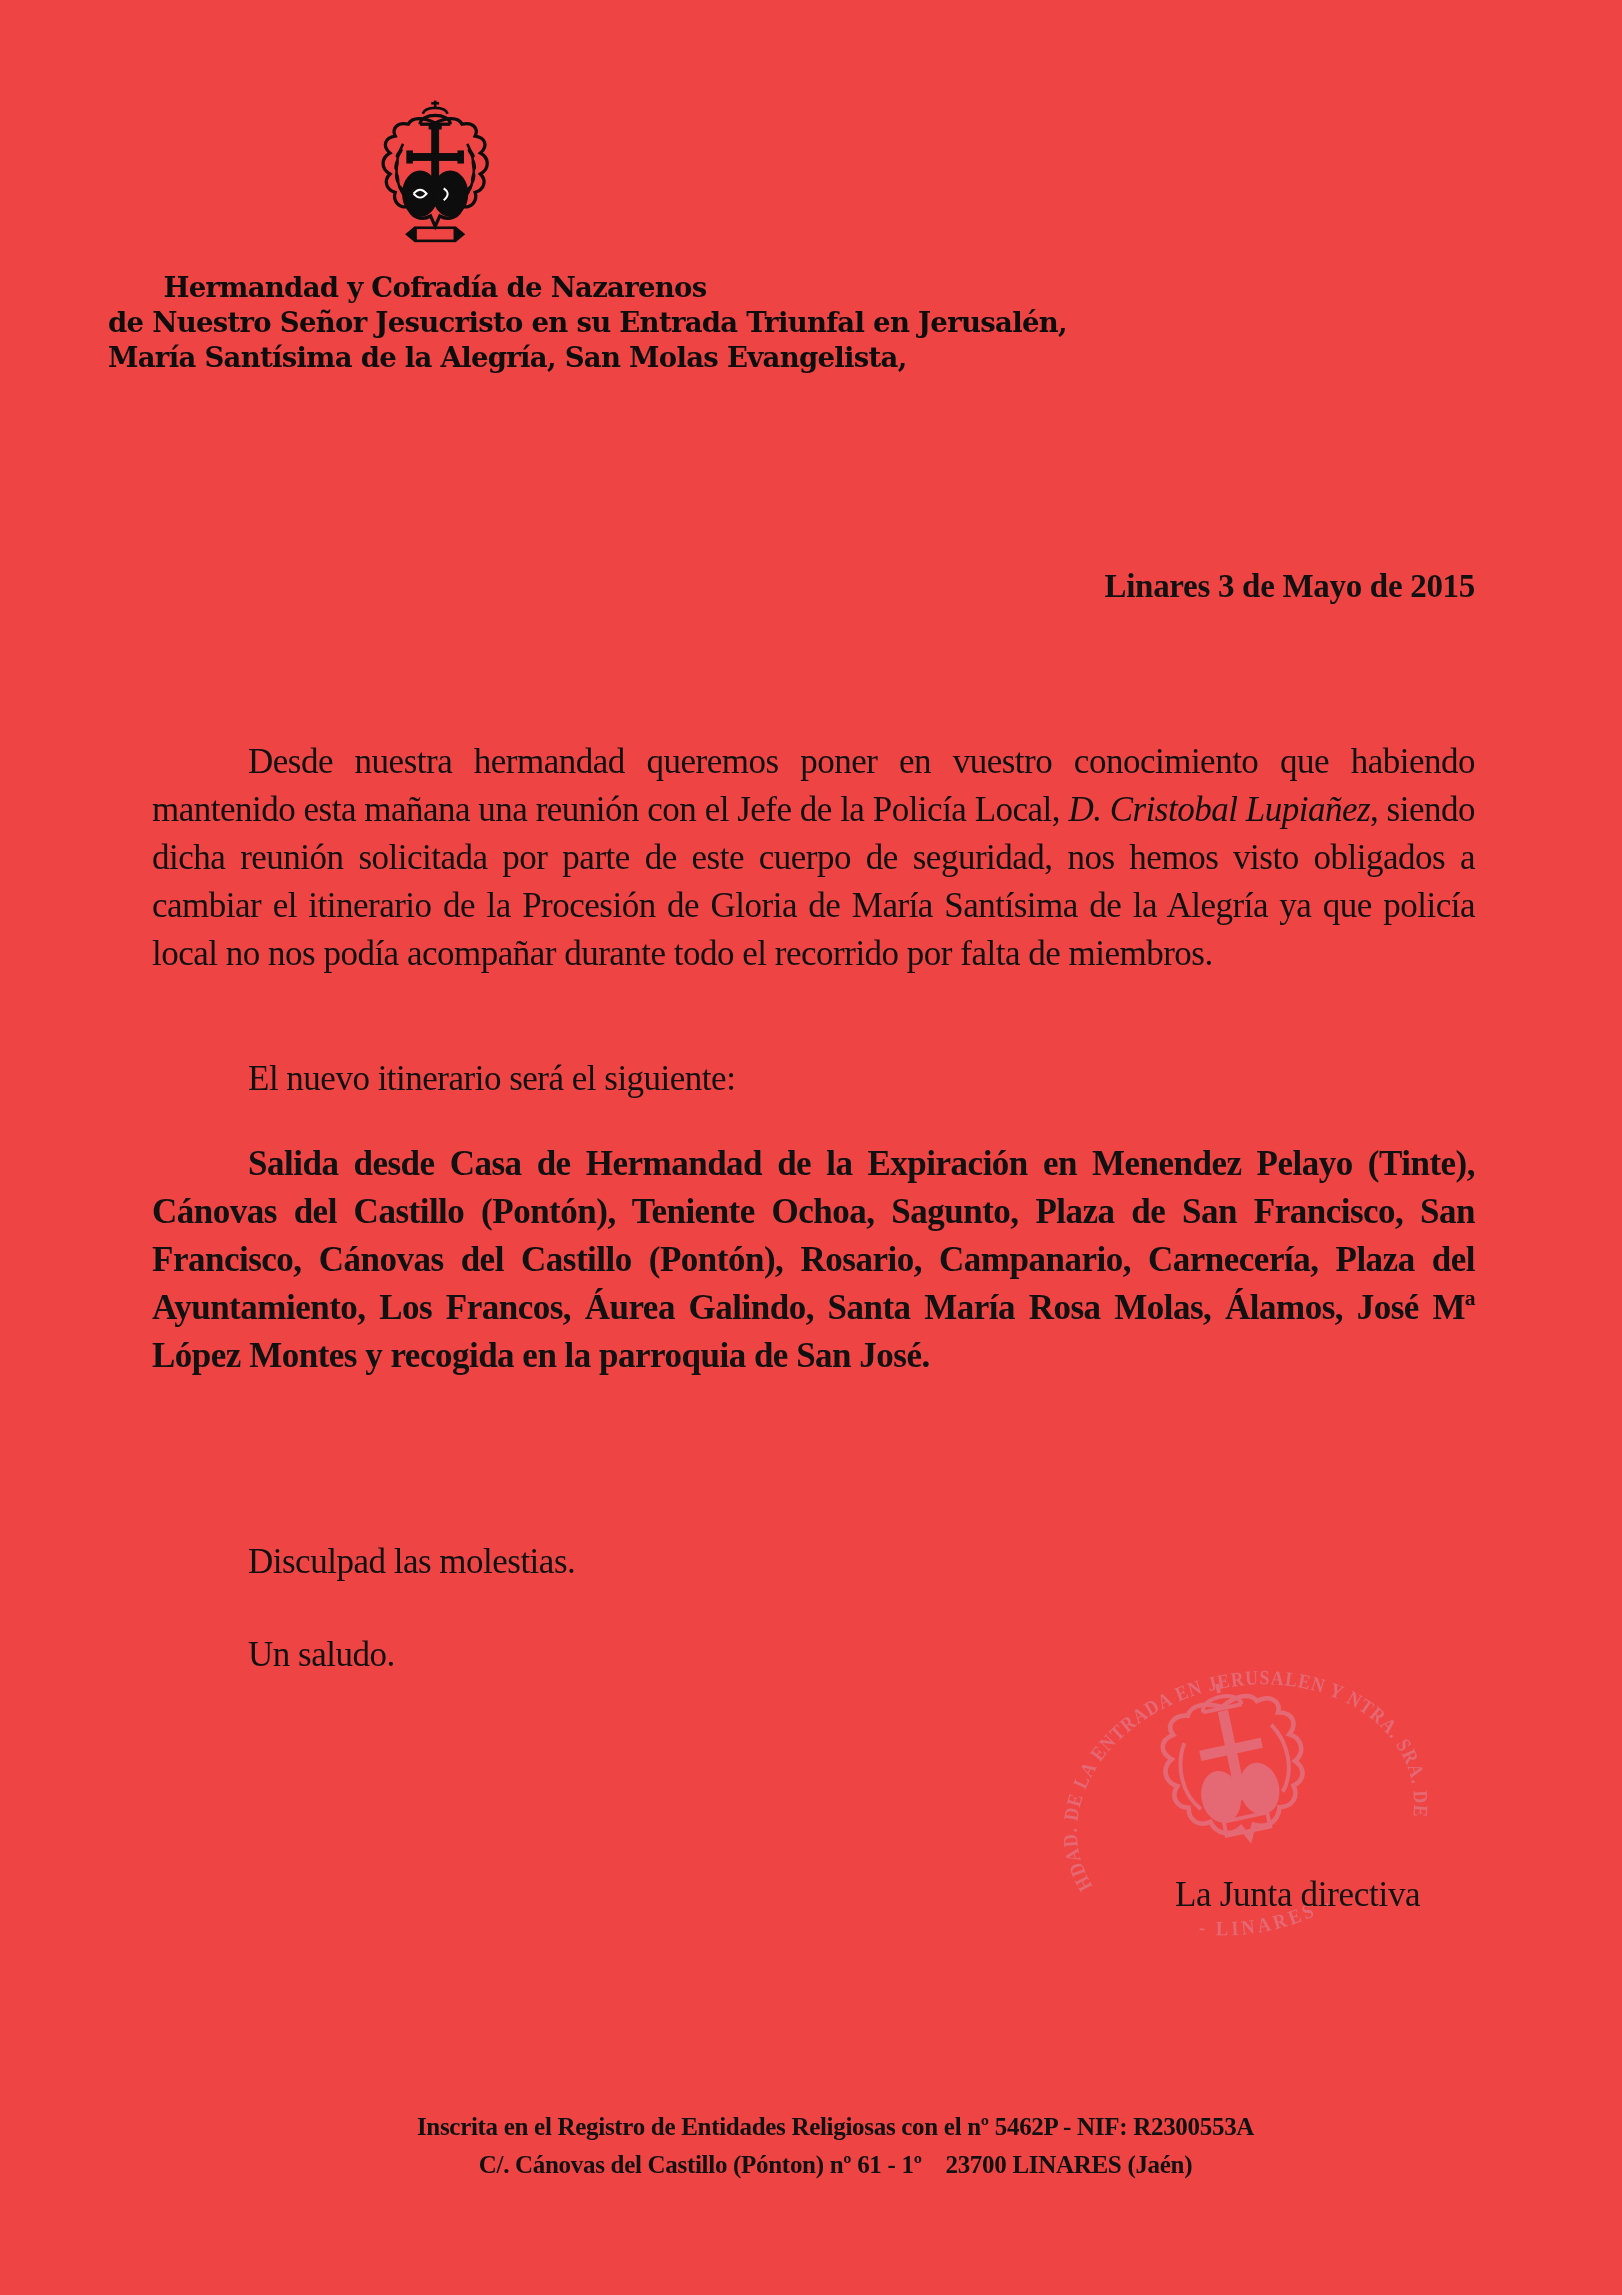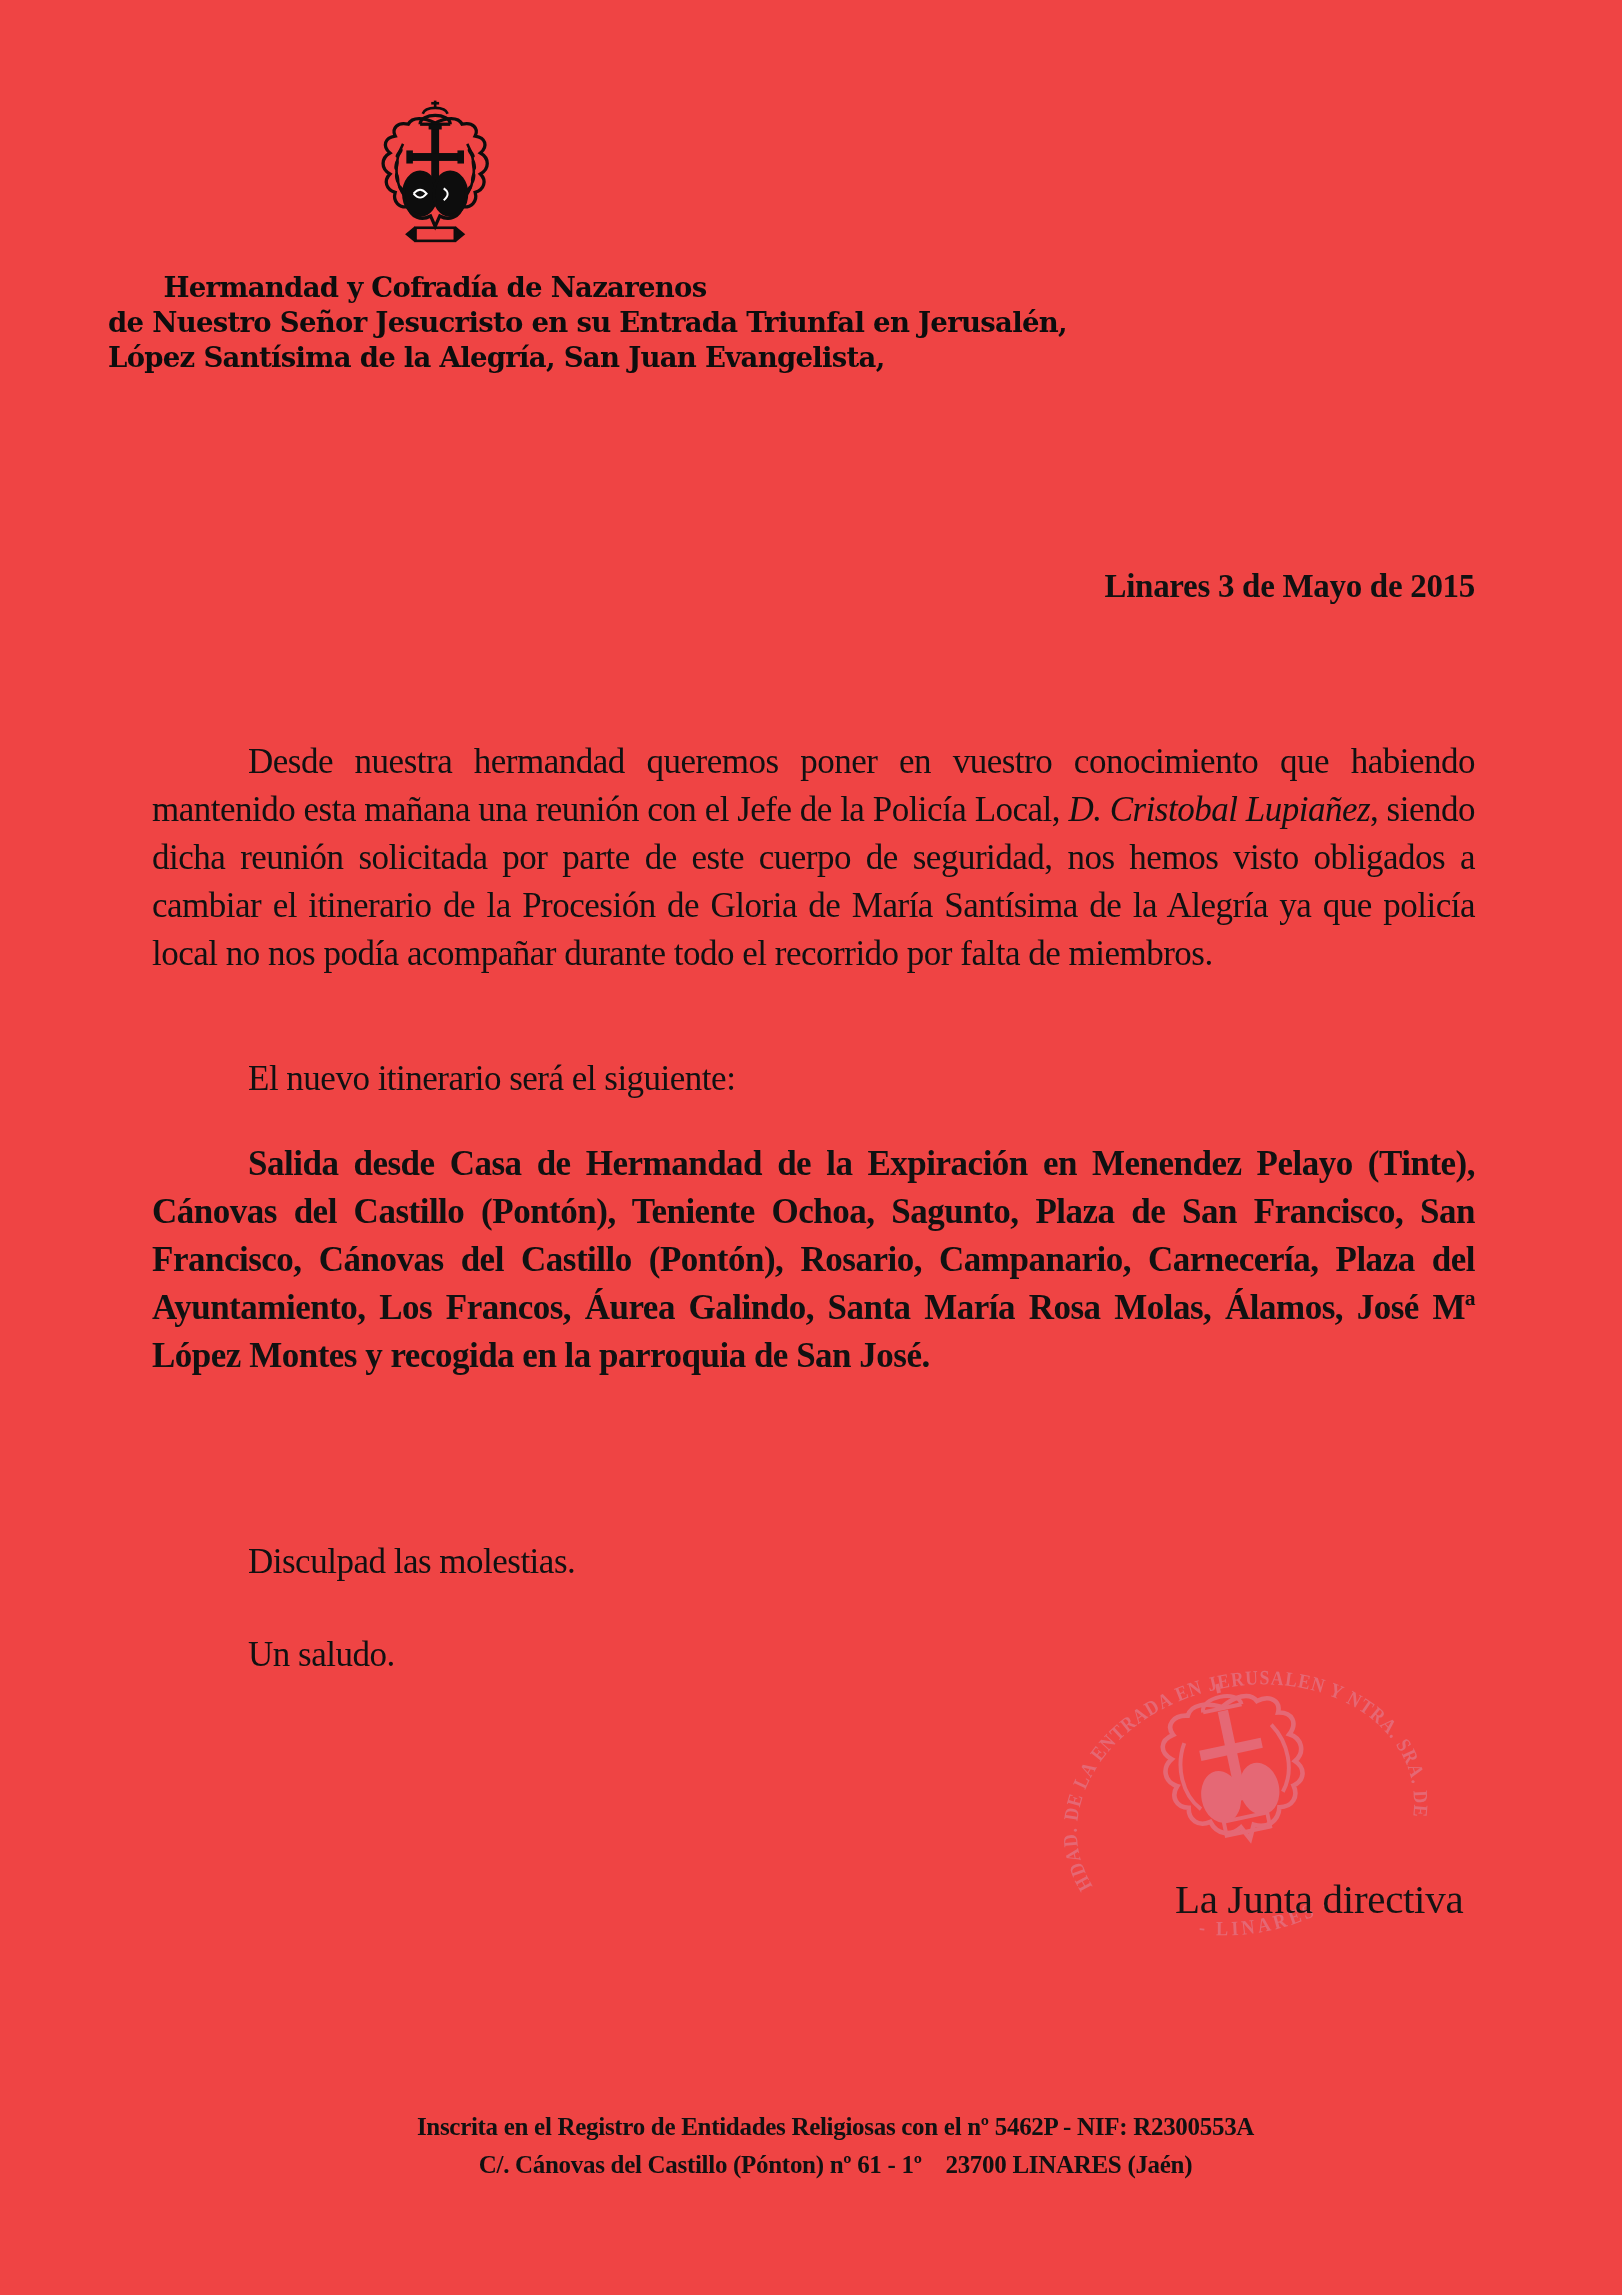--- a/index.html
+++ b/index.html
@@ -59,21 +59,21 @@
   .stamp{
     position:absolute;
     left:1024px; top:1628px;
     width:432px; height:327px;
     opacity:0.88;
   }
   
   .signature-line{
     position:absolute;
     left:1175px; top:1875px;
-    font-size:41px;
+    font-size:35px;
     letter-spacing:-0.3px;
     color:#141414;
   }
   
   .footer{
     position:absolute;
     left:0; top:2108px;
     width:1623px;
     text-align:center;
     font-weight:bold;
@@ -142,21 +142,21 @@
         <g>
           <rect x="77" y="198" width="60" height="20" stroke-width="4"></rect>
           <path d="M77 198 l-12 10 l12 10" fill="#0d0d0d"></path>
           <path d="M137 198 l12 10 l-12 10" fill="#0d0d0d"></path>
         </g>
       </g>
     </svg>
     <div class="org-lines">
       <div>Hermandad y Cofradía de Nazarenos</div>
       <div>de Nuestro Señor Jesucristo en su Entrada Triunfal en Jerusalén,</div>
-      <div>López Santísima de la Alegría, San Juan Evangelista,</div>
+      <div>María Santísima de la Alegría, San Molas Evangelista,</div>
     </div>
   </header>
 
   <div class="date-line">Linares 3 de Mayo de 2015</div>
 
   <main>
     <p class="bodytext p1"><span>Desde nuestra hermandad queremos poner en vuestro conocimiento que habiendo mantenido esta mañana una reunión con el Jefe de la Policía Local, </span><i>D. Cristobal Lupiañez</i><span>, siendo dicha reunión solicitada por parte de este cuerpo de seguridad, nos hemos visto obligados a cambiar el itinerario de la Procesión de Gloria de María Santísima de la Alegría ya que policía local no nos podía acompañar durante todo el recorrido por falta de miembros.</span></p>
     <p class="bodytext p2">El nuevo itinerario será el siguiente:</p>
     <p class="bodytext p3">Salida desde Casa de Hermandad de la Expiración en Menendez Pelayo (Tinte), Cánovas del Castillo (Pontón), Teniente Ochoa, Sagunto, Plaza de San Francisco, San Francisco, Cánovas del Castillo (Pontón), Rosario, Campanario, Carnecería, Plaza del Ayuntamiento, Los Francos, Áurea Galindo, Santa María Rosa Molas, Álamos, José Mª López Montes y recogida en la parroquia de San José.</p>
     <p class="bodytext p4">Disculpad las molestias.</p>

